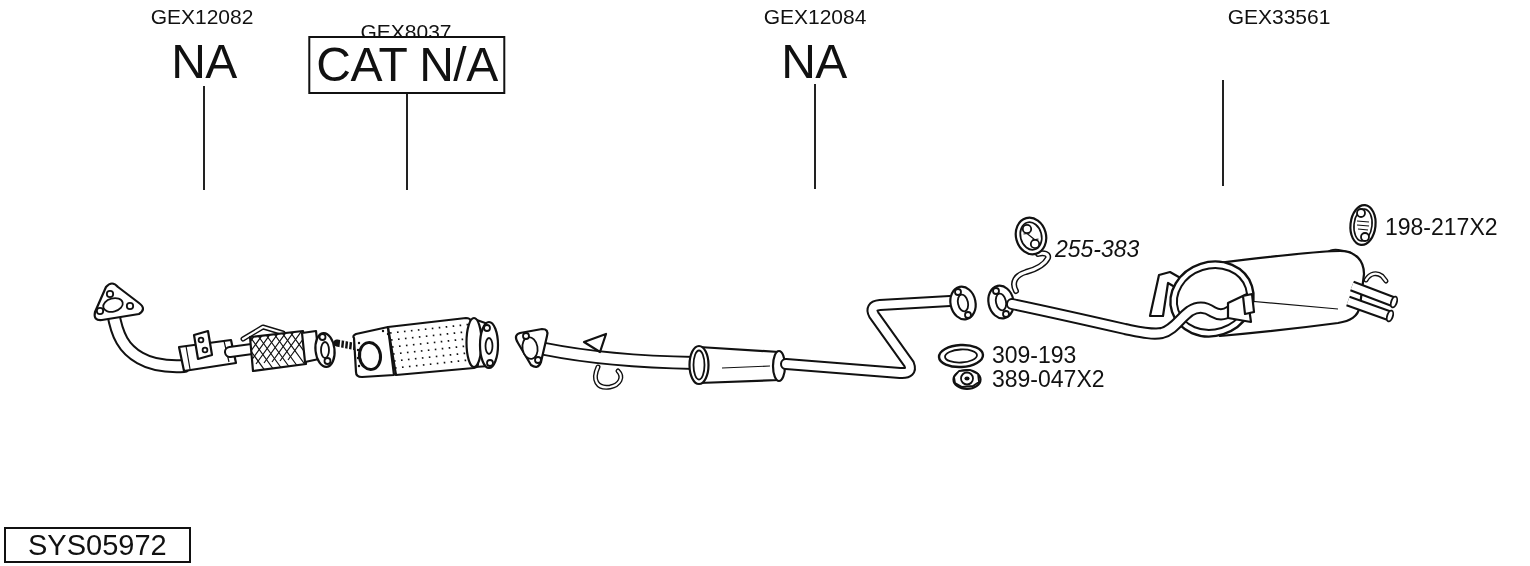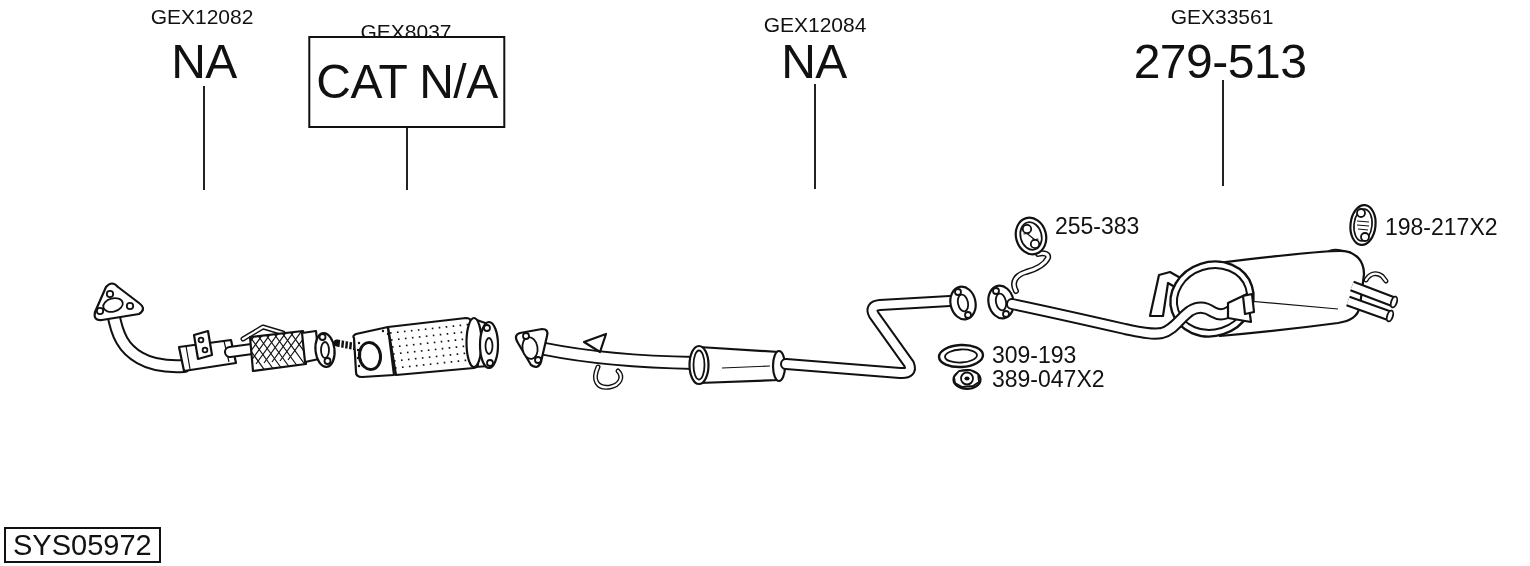--- a/index.html
+++ b/index.html
@@ -2,23 +2,23 @@
 <html><head>
 <meta charset="utf-8">
 <style>
   html,body{margin:0;padding:0;background:#fff;}
   .stage{position:relative;width:1530px;height:566px;background:#ffffff;overflow:hidden;
          font-family:"Liberation Sans", sans-serif;color:#111;}
   .stage svg{position:absolute;left:0;top:0;}
   .lbl{position:absolute;white-space:nowrap;color:#111;line-height:1.08;}
   .ref{font-size:21px;transform:translateX(-50%);}
   .part{font-size:48px;transform:translateX(-50%);letter-spacing:-0.5px;}
-  .part.boxed{border:2px solid #111;padding:18px 6px;background:#fff;}
+  .part.boxed{border:2px solid #111;padding:1px 6px;background:#fff;}
   .fit{font-size:23px;}
-  .sys{font-size:29px;line-height:1.05;border:2px solid #111;padding:1px 7px;background:#fff;}
+  .sys{font-size:29px;line-height:1.05;border:2px solid #111;padding:1px 22px;background:#fff;}
   
   .o14{fill:none;stroke:#111;stroke-width:14;stroke-linecap:round;stroke-linejoin:round}
   .i14{fill:none;stroke:#fff;stroke-width:10;stroke-linecap:round;stroke-linejoin:round}
   .o12{fill:none;stroke:#111;stroke-width:12;stroke-linecap:round;stroke-linejoin:round}
   .i12{fill:none;stroke:#fff;stroke-width:8;stroke-linecap:round;stroke-linejoin:round}
   .o11{fill:none;stroke:#111;stroke-width:11;stroke-linecap:butt;stroke-linejoin:round}
   .i11{fill:none;stroke:#fff;stroke-width:7;stroke-linecap:butt;stroke-linejoin:round}
   .o6{fill:none;stroke:#111;stroke-width:6;stroke-linecap:round;stroke-linejoin:round}
   .i6{fill:none;stroke:#fff;stroke-width:3;stroke-linecap:round;stroke-linejoin:round}
   .o5{fill:none;stroke:#111;stroke-width:5;stroke-linecap:round;stroke-linejoin:round}
@@ -202,26 +202,25 @@
     <path class="thin" d="M 1357,221 L 1369,222 M 1357,225 L 1369,226 M 1358,229 L 1368,230"></path>
   </g>
 </svg>
 
   <div class="lbl ref" style="left:202px;top:6px;">GEX12082</div>
   <div class="lbl part" style="left:204px;top:36px;">NA</div>
 
   <div class="lbl ref" style="left:406px;top:6px;margin-top:15px;">GEX8037</div>
   <div class="lbl part boxed" style="left:407px;top:36px;">CAT N/A</div>
 
-  <div class="lbl ref" style="left:815px;top:14px;">GEX12084</div>
+  <div class="lbl ref" style="left:815px;top:6px;">GEX12084</div>
   <div class="lbl part" style="left:814px;top:36px;">NA</div>
 
-  <div class="lbl ref" style="left:1222px;top:6px;text-align:right;">GEX33561</div>
-  <div class="lbl part" style="left:1220px;top:36px;">279-513</div>
-
-  <div class="lbl fit" style="left:1055px;top:214px;">255-383</div>
+  <div class="lbl ref" style="left:1279px;top:6px;text-align:right;">GEX33561</div>
+
+  <div class="lbl fit" style="left:1055px;top:237px;font-style:italic;">255-383</div>
   <div class="lbl fit" style="left:1385px;top:215px;">198-217X2</div>
   <div class="lbl fit" style="left:992px;top:343px;">309-193</div>
   <div class="lbl fit" style="left:992px;top:367px;">389-047X2</div>
 
   <div class="lbl sys" style="left:4px;top:527px;">SYS05972</div>
 
 </div>
 
 </body></html>

